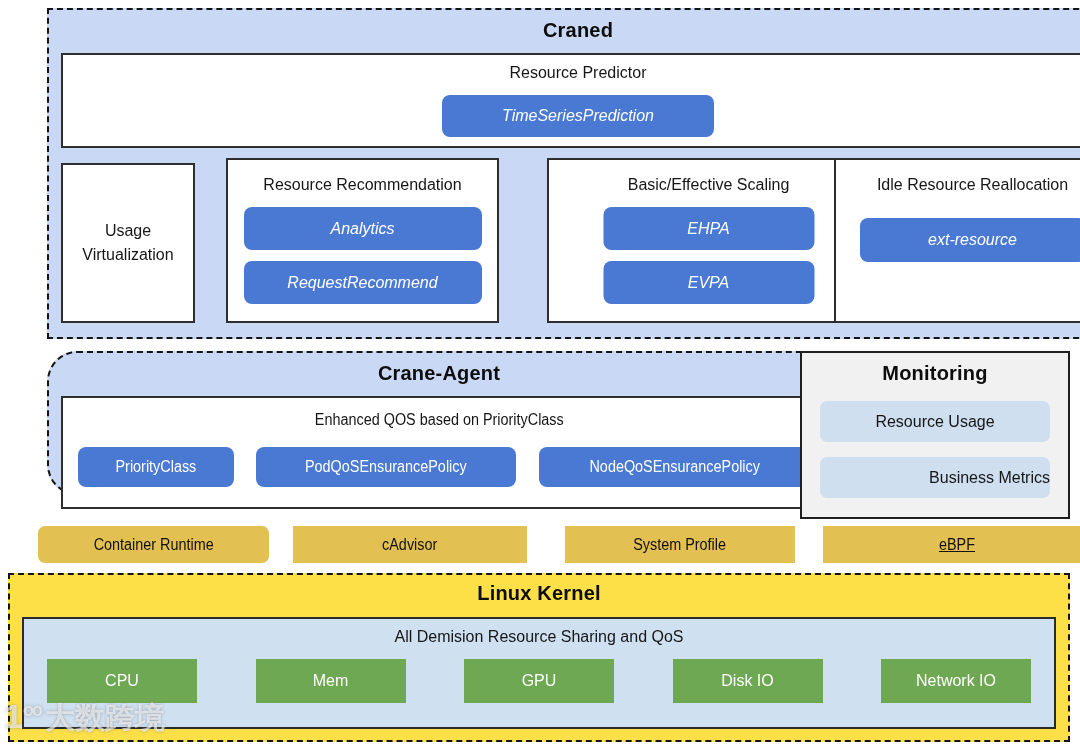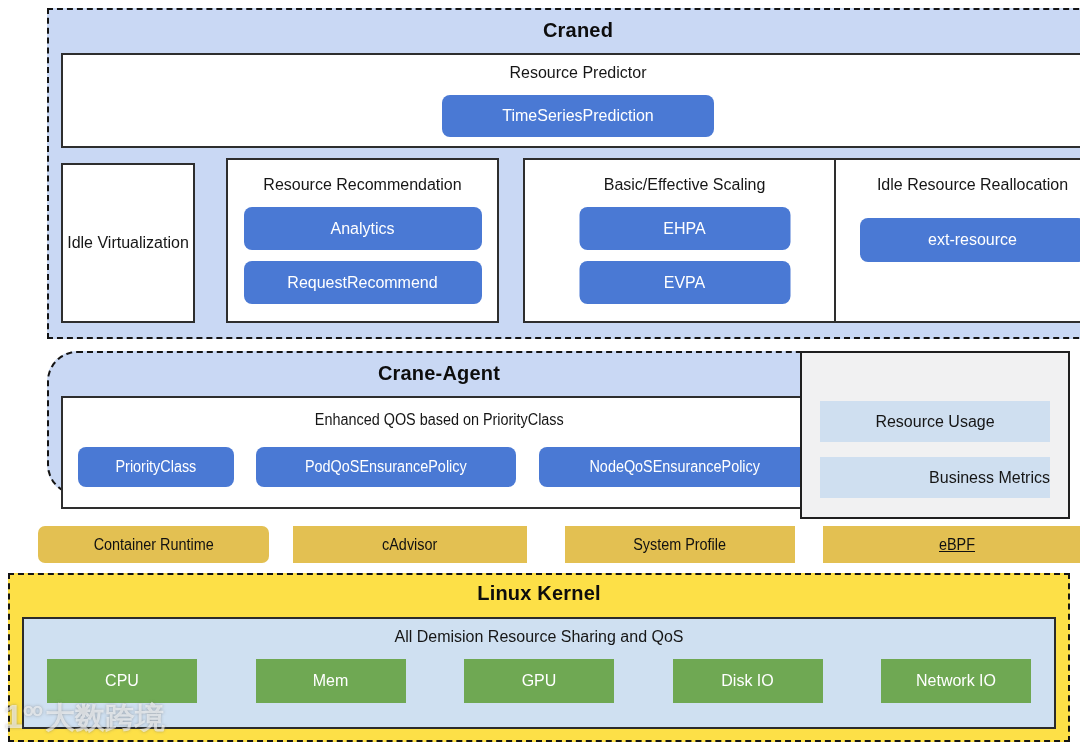--- a/index.html
+++ b/index.html
@@ -9,30 +9,30 @@
   
   .sec{position:absolute;box-sizing:border-box;}
   .dashed{border:2px dashed #141414;}
   .solid{border:2px solid #1f1f1f;}
   .bluebg{background:#c9d8f4;margin-left:39px;}
   .sec-title{text-align:center;font-size:20px;font-weight:bold;color:#0d0d0d;margin:0;padding-top:9px;letter-spacing:.2px;}
   .panel{position:absolute;box-sizing:border-box;background:#ffffff;border:2px solid #2e2e2e;}
   .panel-label{text-align:center;font-size:16px;color:#161616;}
   .btn{position:absolute;box-sizing:border-box;background:#4a79d4;border-radius:8px;color:#ffffff;
        font-size:16px;display:flex;align-items:center;justify-content:center;}
-  .btn.center{left:50%;transform:translateX(-50%);}
+  .btn.center{left:50%;transform:translateX(-50%);font-style:italic;}
   .narrow{display:inline-block;transform:scaleX(0.9);transform-origin:center;white-space:nowrap;}
 
   
   .cost-box{display:flex;align-items:center;justify-content:center;text-align:center;
             font-size:16px;color:#161616;line-height:1.5;}
 
   
   .mon-item{position:absolute;box-sizing:border-box;background:#cfdff0;display:flex;align-items:center;
-            justify-content:center;font-size:16px;color:#161616;}
+            justify-content:center;font-size:16px;color:#161616;border-radius:7px;}
 
   
   .ybox{position:absolute;box-sizing:border-box;background:#e3c052;height:37px;top:526px;
         display:flex;align-items:center;justify-content:center;font-size:16px;color:#111111;}
 
   
   .kernel-panel{position:absolute;box-sizing:border-box;background:#cfe0f1;border:2px solid #2b2b2b;}
   .green-row{display:flex;justify-content:space-between;padding:0 23px;margin-top:13px;}
   .gbox{width:150px;height:44px;background:#6fa853;display:flex;align-items:center;justify-content:center;
         color:#ffffff;font-size:16px;}
@@ -53,34 +53,34 @@
     <div class="sec-title">Craned</div>
 
     <div class="panel" style="left:12px;top:43px;width:1034px;height:95px;">
       <div class="panel-label" style="margin-top:9px;">Resource Predictor</div>
       <div class="btn center" style="top:40px;width:272px;height:42px;">
         <span>TimeSeriesPrediction</span>
       </div>
     </div>
 
     <div class="panel cost-box" style="left:12px;top:153px;width:134px;height:160px;">
-      <span>Idle Virtualization</span>
+      <span>Usage Virtualization</span>
     </div>
 
     <div class="panel" style="left:177px;top:148px;width:273px;height:165px;">
       <div class="panel-label" style="margin-top:16px;">Resource Recommendation</div>
       <div class="btn center" style="top:47px;width:238px;height:43px;">
         <span>Analytics</span>
       </div>
       <div class="btn center" style="top:101px;width:238px;height:43px;">
         <span>RequestRecommend</span>
       </div>
     </div>
 
-    <div class="panel" style="left:474px;top:148px;width:323px;height:165px;">
+    <div class="panel" style="left:498px;top:148px;width:323px;height:165px;">
       <div class="panel-label" style="margin-top:16px;">Basic/Effective Scaling</div>
       <div class="btn center" style="top:47px;width:211px;height:43px;">
         <span>EHPA</span>
       </div>
       <div class="btn center" style="top:101px;width:211px;height:43px;">
         <span>EVPA</span>
       </div>
     </div>
 
     <div class="panel" style="left:785px;top:148px;width:277px;height:165px;">
@@ -103,20 +103,21 @@
       <div class="btn" style="left:193px;top:49px;width:260px;height:40px;">
         <span class="narrow">PodQoSEnsurancePolicy</span>
       </div>
       <div class="btn" style="left:476px;top:49px;width:272px;height:40px;">
         <span class="narrow">NodeQoSEnsurancePolicy</span>
       </div>
     </div>
   </div>
 
   <div class="sec solid" style="left:800px;top:351px;width:270px;height:168px;background:#f1f1f2;">
+    <div class="sec-title">Monitoring</div>
     <div class="mon-item" style="left:18px;top:48px;width:230px;height:41px;">
       <span>Resource Usage</span>
     </div>
     <div class="mon-item" style="left:18px;top:104px;width:230px;height:41px;justify-content:flex-end;">
       <span>Business Metrics</span>
     </div>
   </div>
 
   <div class="ybox" style="left:38px;width:231px;border-radius:7px;">
     <span class="narrow">Container Runtime</span>

